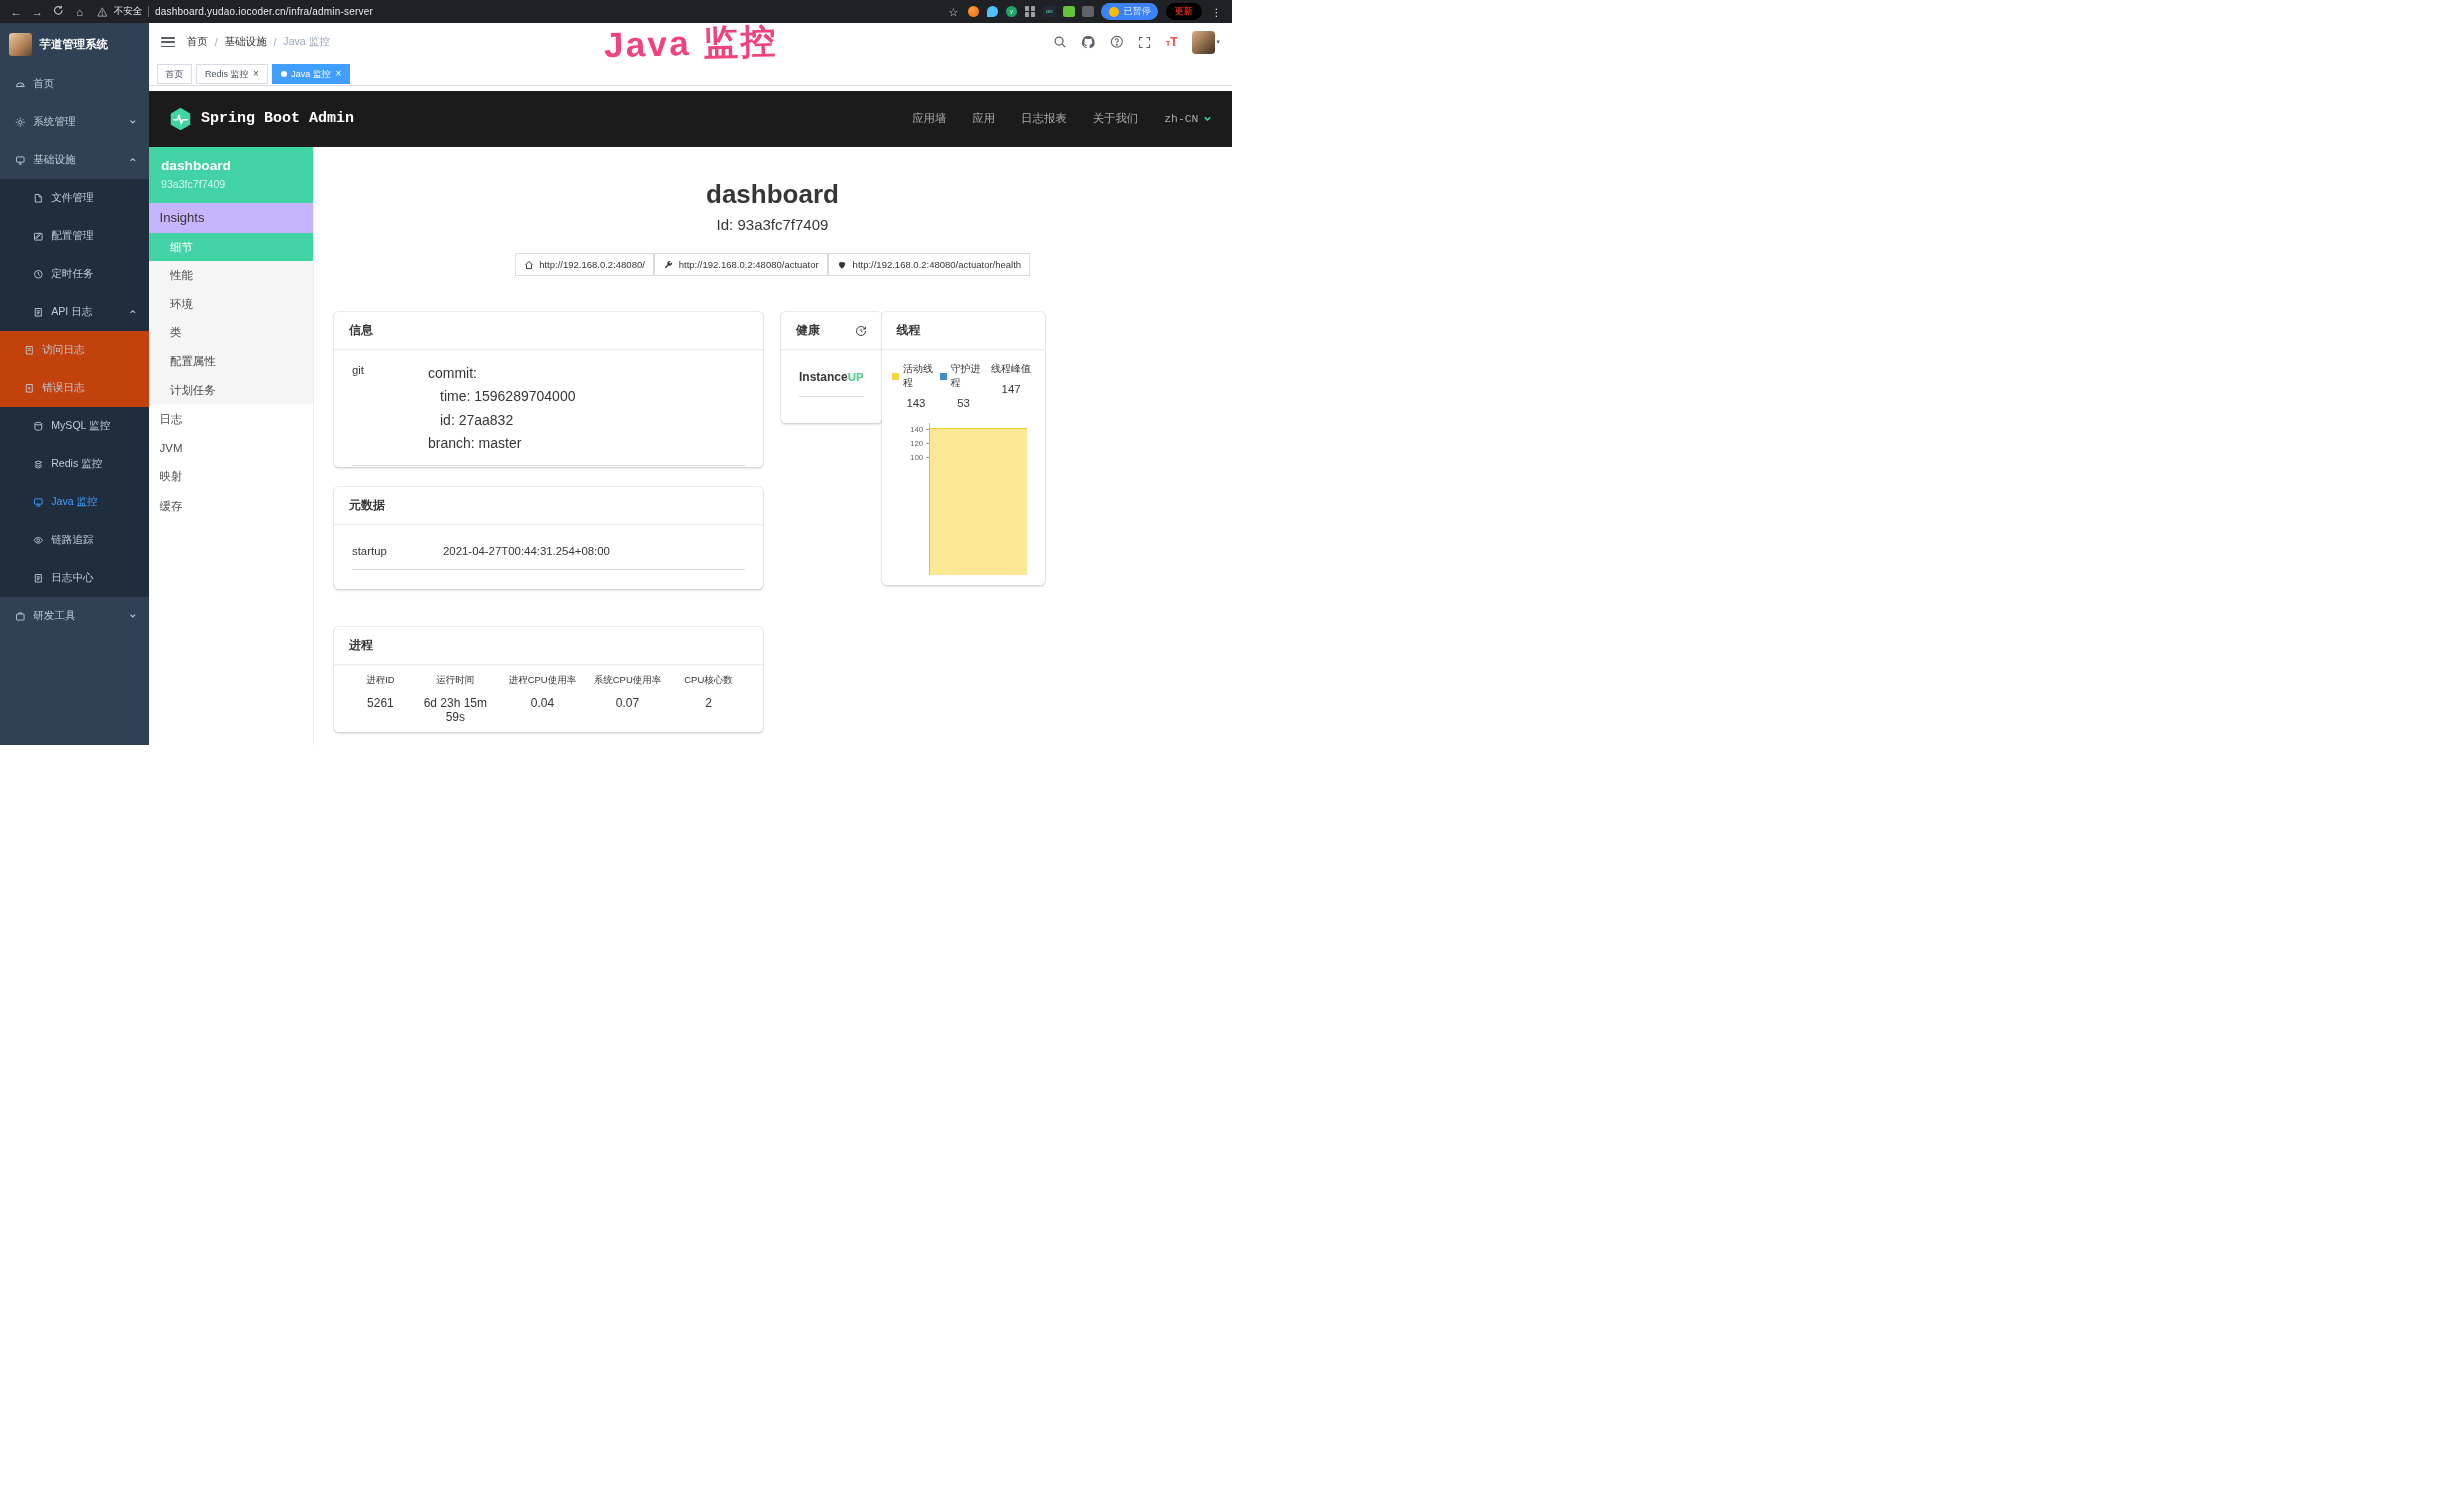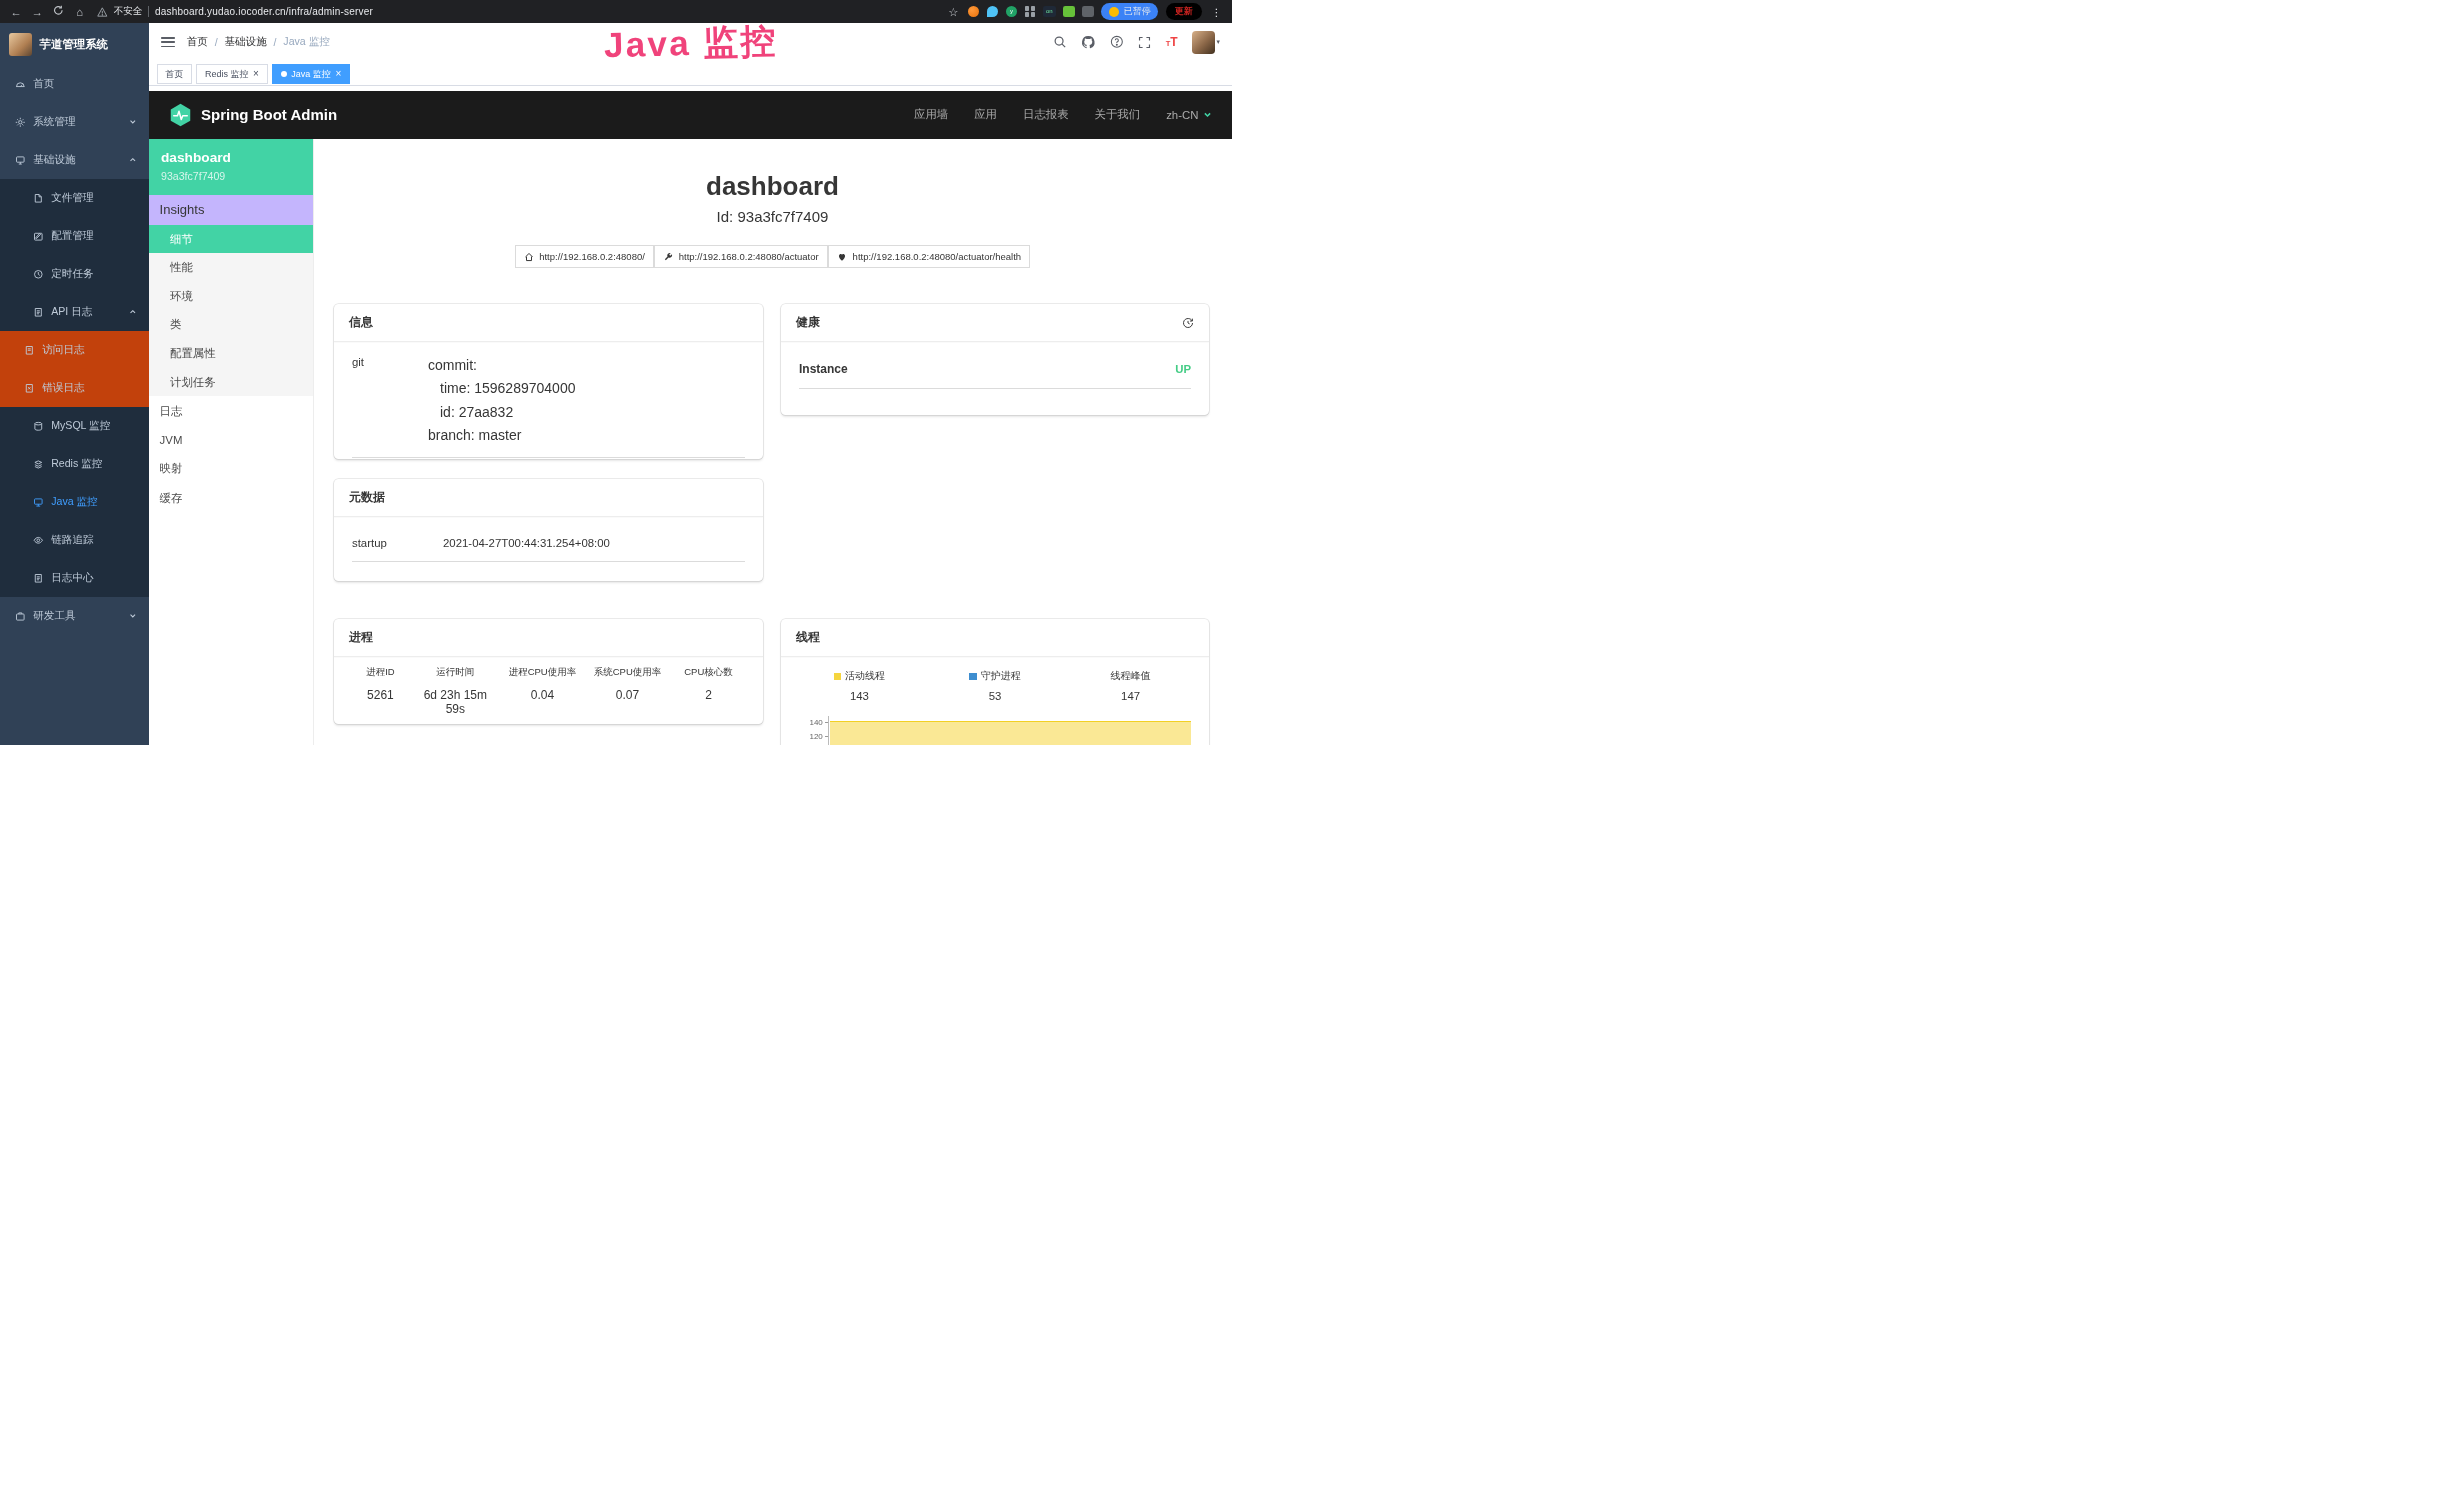--- a/index.html
+++ b/index.html
@@ -54,21 +54,21 @@
   .avatar{width:23px;height:23px;border-radius:3.8px;background:linear-gradient(135deg,#d8b088,#8a6647 55%,#41301f);cursor:pointer;}
   .caret{font-size:6.8px;color:#5a5e66;margin-left:1.5px;}
   
   .tab-bar{height:25px;border-bottom:0.8px solid #d8dce5;display:flex;align-items:flex-start;padding:3px 0 0 7.6px;gap:4.6px;background:#fff;flex-shrink:0;}
   .tab{height:20px;display:inline-flex;align-items:center;gap:4.6px;padding:0 7.6px;border:0.8px solid #d8dce5;background:#fff;font-size:9px;color:#495060;cursor:pointer;white-space:nowrap;}
   .tab.active{background:#409eff;border-color:#409eff;color:#fff;}
   .tab-dot{width:6px;height:6px;border-radius:50%;background:#fff;display:inline-block;}
   .tab-close{font-size:10px;line-height:1;}
   
   .sba-view{flex:1;display:flex;flex-direction:column;min-height:0;margin-top:4.6px;}
-  .sba-navbar{height:48px;background:#1b1b1b;display:flex;align-items:center;padding:0 20px;flex-shrink:0;}
+  .sba-navbar{height:56px;background:#1b1b1b;display:flex;align-items:center;padding:0 20px;flex-shrink:0;font-family:Liberation Mono, monospace;}
   .brand{display:flex;align-items:center;gap:9px;}
   .brand-title{color:#fff;font-size:15px;font-weight:700;}
   .sba-nav{margin-left:auto;display:flex;align-items:center;gap:26px;font-size:11.4px;color:#ababab;}
   .sba-nav .ni{cursor:pointer;white-space:nowrap;}
   .locale{display:flex;align-items:center;gap:4.6px;cursor:pointer;}
   .sba-body{flex:1;display:flex;min-height:0;}
   .sba-sidebar{width:165px;flex-shrink:0;border-right:0.8px solid #ededed;background:#fff;display:flex;flex-direction:column;}
   .inst-head{background:#42d3a5;padding:11.4px 12px 13px;color:#fff;}
   .inst-name{font-size:13.7px;font-weight:700;}
   .inst-id{font-size:10.6px;margin-top:4.6px;color:rgba(255,255,255,.78);}
@@ -77,21 +77,21 @@
   .gi.active{background:#42d3a5;color:#fff;}
   .pi{padding:7.6px 10.6px;font-size:11.4px;color:#4a4a4a;cursor:pointer;}
   
   .sba-content{flex:1;min-width:0;padding:33px 21px 0 20px;overflow:hidden;background:#fff;}
   .page-title{text-align:center;font-size:26px;font-weight:600;color:#363636;line-height:1.1;}
   .page-sub{text-align:center;font-size:15px;color:#363636;margin-top:7.6px;}
   .links{margin-top:20px;display:flex;justify-content:center;}
   .chip{border:0.8px solid #dbdbdb;background:#fff;padding:5.3px 8.3px;font-size:9.5px;color:#363636;display:flex;align-items:center;gap:5.3px;cursor:pointer;white-space:nowrap;}
   .cards{margin-top:36px;display:flex;gap:18px;}
   .colL{width:429px;flex-shrink:0;display:flex;flex-direction:column;}
-  .colR{width:428px;flex-shrink:0;display:flex;flex-direction:column;}
+  .colR{width:428px;flex-shrink:0;display:flex;flex-direction:row;}
   .card{background:#fff;border-radius:4.6px;box-shadow:0 1.5px 2.3px rgba(10,10,10,.1),0 0 0 0.8px rgba(10,10,10,.1);overflow:hidden;}
   .card-h{padding:10px 15px;font-size:12px;font-weight:700;color:#363636;border-bottom:0.8px solid #ededed;display:flex;align-items:center;box-shadow:0 0.8px 1.5px rgba(10,10,10,.06);}
   .card-h .hright{margin-left:auto;cursor:pointer;display:flex;}
   .card-b{padding:12px 18px;}
   .card-info{height:155px;margin-bottom:20px;}
   .irow{display:flex;border-bottom:0.8px solid #dbdbdb;padding-bottom:10.6px;}
   .ilabel{width:76px;font-size:11.4px;color:#363636;padding-top:1.5px;}
   .ival{font-size:14px;color:#363636;line-height:1.65;}
   .ival .ind{padding-left:12px;}
   .card-meta{height:102px;margin-bottom:38px;}

